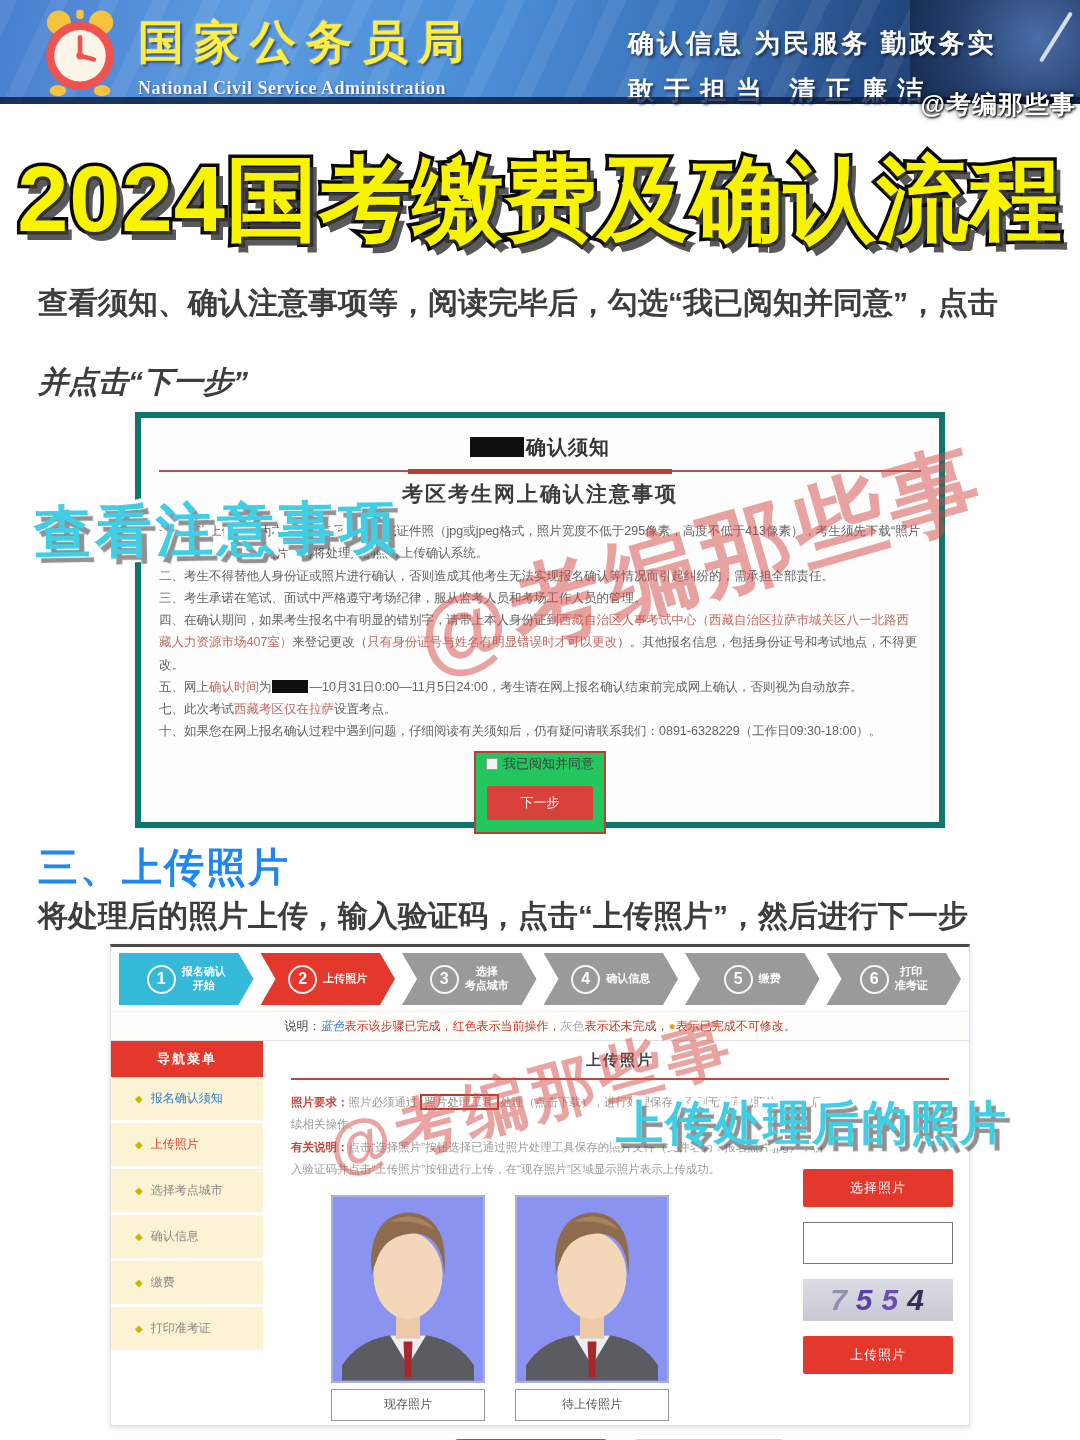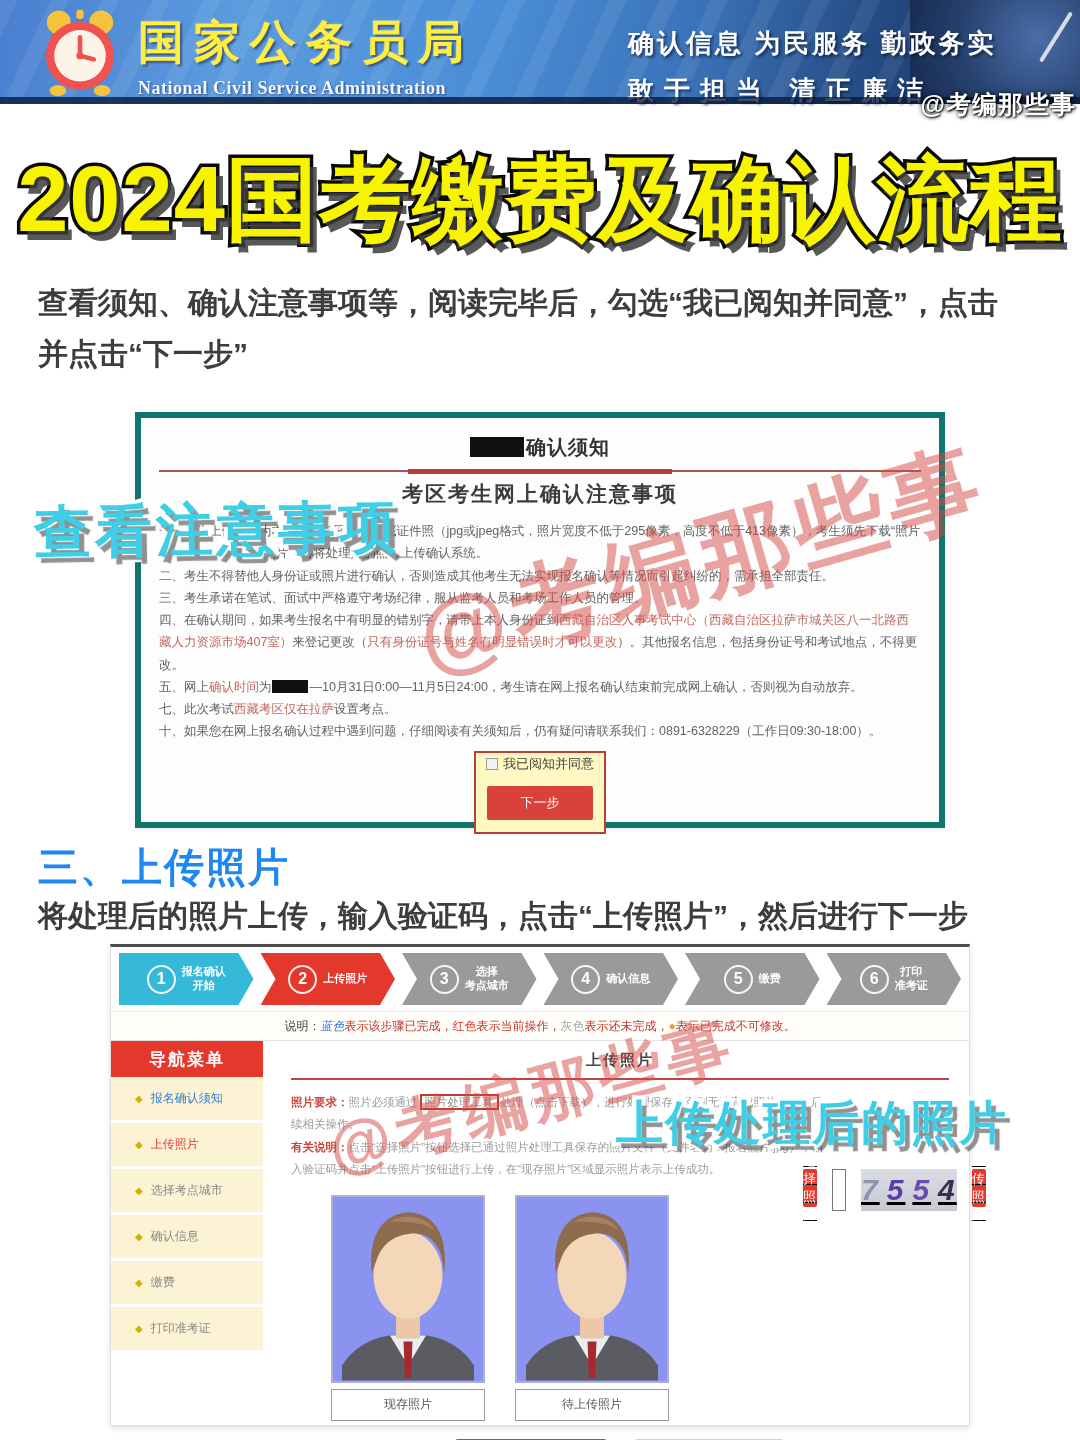--- a/index.html
+++ b/index.html
@@ -48,41 +48,41 @@
     position:absolute; left:0; top:138px; width:1080px; text-align:center;
     font-size:92px; font-weight:900; letter-spacing:1px; color:#f8f400;
     -webkit-text-stroke:7px #0a0a0a; paint-order:stroke fill;
     text-shadow:7px 9px 0 rgba(60,60,60,.85);
     white-space:nowrap;
   }
 
   
   .intro{ position:absolute; left:38px; top:286px; width:1010px; font-size:30px; color:#3d3d3d; font-weight:600; }
   .intro .ln{ line-height:1.1; }
-  .intro .ln + .ln{ margin-top:18px; }
+  .intro .ln + .ln{ margin-top:46px;font-style:italic; }
 
   
   .card1{
     position:absolute; left:135px; top:412px; width:810px; height:416px;
     background:#fdfdfd; border:6px solid #0f766e; box-shadow:0 1px 4px rgba(0,0,0,.10);
     padding:16px 18px 0 18px;
   }
   .tab-row{ text-align:center; font-size:20px; font-weight:bold; color:#333; letter-spacing:1px; }
   .redact{ display:inline-block; height:20px; background:#101010; vertical-align:-3px; margin-right:2px; }
   .tab-row .redact{ width:54px; }
   .tab-divider{ position:relative; margin-top:9px; border-top:2px solid #a85555; }
   .tab-divider::after{ content:""; position:absolute; left:50%; top:-3px; transform:translateX(-50%); width:264px; height:5px; background:#b5403a; }
   .notice-heading{ margin-top:8px; text-align:center; font-size:21px; font-weight:bold; color:#3c3c3c; letter-spacing:2px; }
   .notice-body{ margin-top:12px; font-size:12.5px; line-height:1.78; color:#636363; }
   .notice-line{ }
   .notice-line .nred{ color:#c06a62; }
   .notice-line .redact{ width:34px; height:13px; vertical-align:-2px; }
   .agree-box{
     width:132px; margin:8px auto 0 auto; border:2px solid #b5403a;
-    padding:2px 6px 12px 6px; text-align:center; background:#fef9c3;
+    padding:2px 6px 12px 6px; text-align:center; background:#22c55e;
   }
   .agree-row{ display:flex; align-items:center; justify-content:center; gap:5px; }
   .cbx{ width:12px; height:12px; border:1px solid #9a9a9a; background:#f2f2f2; flex:0 0 auto; }
   .agree-label{ font-size:13px; color:#3d3d3d; white-space:nowrap; }
   .btn-next1{
     margin:13px auto 0 auto; width:106px; height:34px; background:#d8423a; color:#fff;
     font-size:13px; display:flex; align-items:center; justify-content:center; border-radius:2px;
   }
 
   
@@ -125,21 +125,21 @@
   .step-label span{ display:block; }
   .legend{
     height:30px; border-top:1px solid #ececec; border-bottom:1px solid #e2e2e2; background:#fffefa;
     display:flex; align-items:center; justify-content:center; font-size:12px;
   }
   .legend .dark{ color:#444; } .legend .blue{ color:#3a7bd5;font-style:italic; } .legend .crimson{ color:#c0392b; }
   .legend .redw{ color:#e5382d; } .legend .grayw{ color:#a9a9a9; } .legend .orange{ color:#f09a2e; }
 
   .card2-body{ display:flex; }
   .sidebar{ width:152px; flex:0 0 auto; }
-  .side-header{ height:36px; background:#e5382d; color:#fff; font-size:17px; font-weight:bold;
+  .side-header{ height:36px; background:#e5382d; color:#fff; font-size:13px; font-weight:bold;
     display:flex; align-items:center; justify-content:center; letter-spacing:2px; }
   .side-item{
     height:46px; background:#fcf3d4; border-bottom:3px solid #fff;
     display:flex; align-items:center; padding-left:24px; font-size:12px;
   }
   .side-bullet{ color:#cdb400; font-size:10px; margin-right:8px; }
   .side-item.blue .side-label{ color:#2f7ed0; }
   .side-item.red .side-label{ color:#e5382d; }
   .side-item.gray .side-label{ color:#8a8a8a; }
 
@@ -151,21 +151,21 @@
   .req-boxed{ border:2px solid #c0392b; padding:0 3px; margin:0 2px; color:#8d8d8d; }
 
   .photos-row{ margin-top:14px; padding-left:40px; display:flex; gap:30px; }
   .photo-col{ width:154px; }
   .photo-frame{ width:154px; height:188px; background:#8a93f0; border:2px solid #aab0d8; overflow:hidden; }
   .photo-frame svg{ display:block; width:100%; height:100%; }
   .photo-caption{
     margin-top:6px; height:32px; border:1px solid #9a9a9a; background:#fff;
     display:flex; align-items:center; justify-content:center; font-size:12px; color:#555;
   }
-  .right-col{ position:absolute; right:16px; top:128px; width:150px; display:flex; flex-direction:row; gap:15px;text-decoration:underline; }
+  .right-col{ position:absolute; right:16px; top:128px; width:150px; display:flex; flex-direction:column; gap:15px; }
   .btn-red{
     height:38px; background:#e5382d; color:#fff; font-size:13px; border-radius:2px;
     display:flex; align-items:center; justify-content:center; letter-spacing:1px;
   }
   .captcha-input{ height:42px; border:1px solid #777; background:#fff; width:100%; font-size:16px; padding:0 6px; }
   .captcha-img{
     height:42px; background:linear-gradient(180deg,#dcdce4 0%,#c9c9d4 100%);
     display:flex; align-items:center; justify-content:center; gap:7px;
     font-size:30px; font-weight:bold; font-style:italic; letter-spacing:2px;
   }

